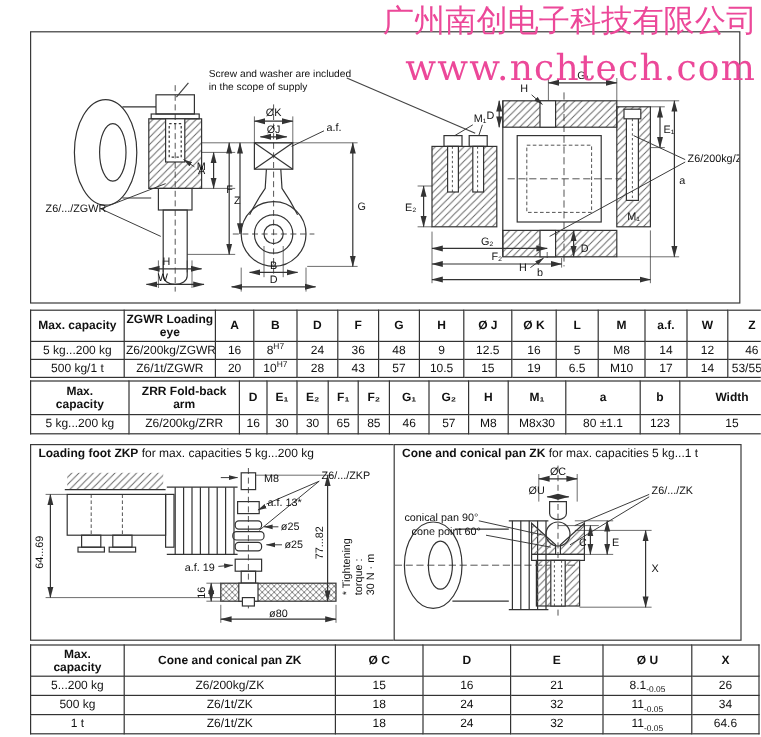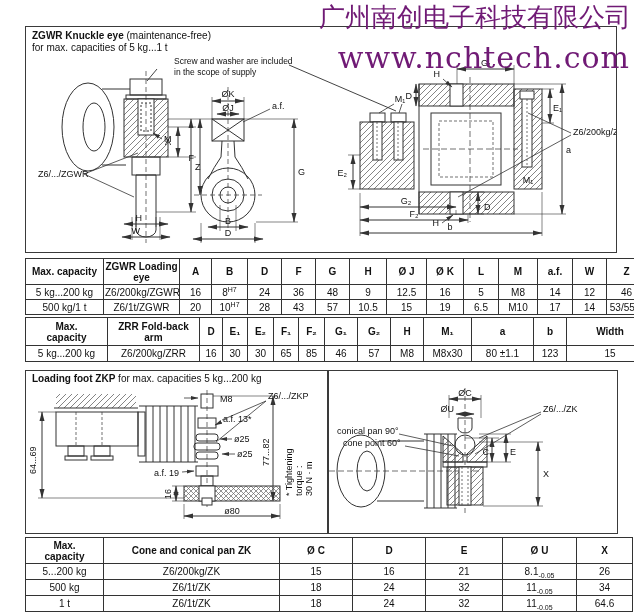--- a/index.html
+++ b/index.html
@@ -1,24 +1,24 @@
 <!DOCTYPE html>
 <html><head>
 <meta charset="utf-8">
 <style>
   html,body{margin:0;padding:0;background:#fff;}
   body{width:634px;height:614px;position:relative;overflow:hidden;
        font-family:"Liberation Sans","DejaVu Sans",sans-serif;color:#111;}
   .wm{position:absolute;z-index:9;pointer-events:none;white-space:nowrap;
-      font-family:"DejaVu Serif","Liberation Serif",serif;color:#701a75;}
+      font-family:"DejaVu Serif","Liberation Serif",serif;color:#ec4899;}
   .wm-company{top:0px;right:3px;font-size:26px;}
   .wm-site{top:40px;right:4px;font-size:30px;letter-spacing:1px;}
   .panel{position:absolute;border:1px solid #3a3a3a;background:#fff;}
   #panel-top{left:25px;top:26px;width:590px;height:225px;}
-  #panel-bl{left:25px;top:370px;width:301px;height:162px;}
+  #panel-bl{left:25px;top:370px;width:301px;height:162px;padding-left:16px;}
   #panel-br{left:328px;top:370px;width:288px;height:162px;}
   .ptitle{position:absolute;font-size:10px;line-height:12px;z-index:3;}
   .ptitle .b{font-weight:bold;}
   .note{position:absolute;font-size:8.5px;line-height:10.5px;z-index:3;}
   svg{position:absolute;left:0;top:0;}
   svg text{font-size:9px;fill:#111;stroke:none;font-family:"Liberation Sans","DejaVu Sans",sans-serif;}
   table{position:absolute;border-collapse:collapse;table-layout:fixed;background:#fff;
         font-size:10px;color:#111;}
   th,td{border:1px solid #333;text-align:center;vertical-align:middle;padding:0 1px;overflow:hidden;}
   th{font-weight:bold;white-space:pre-line;line-height:11px;margin-left:32px;}
@@ -47,24 +47,20 @@
   #t3 th:nth-child(4){width:70px}#t3 th:nth-child(5){width:74px}#t3 th:nth-child(6){width:71px}
   #t3 th:nth-child(7){width:53px}
 </style>
 </head>
 <body>
 
 <div class="wm wm-company">广州南创电子科技有限公司</div>
 <div class="wm wm-site">www.nchtech.com</div>
 
 <div class="panel" id="panel-top">
-  <div class="ptitle" style="left:6px;top:3px;">
-    <div><span class="b">ZGWR Knuckle eye</span><span> (maintenance-free)</span></div>
-    <div>for max. capacities of 5 kg...1 t</div>
-  </div>
   <div class="note" style="left:148px;top:29px;">
     <div>Screw and washer are included</div>
     <div>in the scope of supply</div>
   </div>
 
   <svg width="590" height="225" viewBox="0 0 590 225">
     <defs>
       <pattern id="h1" width="6" height="6" patternUnits="userSpaceOnUse">
         <path d="M-1,7 L7,-1 M-1,1 L1,-1 M5,7 L7,5" stroke="#666" stroke-width="0.8" fill="none"></path>
       </pattern>
@@ -403,20 +399,23 @@
     <text x="206" y="128" text-anchor="middle">ø80</text>
     <text transform="translate(10,88) rotate(-90)">64...69</text>
     <text transform="translate(243,80) rotate(-90)">77...82</text>
     <text transform="translate(266,110) rotate(-90)" font-size="8">* Tightening</text>
     <text transform="translate(276,110) rotate(-90)" font-size="8">torque :</text>
     <text transform="translate(286,110) rotate(-90)" font-size="8">30 N · m</text>
   </svg>
 </div>
 
 <div class="panel" id="panel-br">
+  <div class="ptitle" style="left:6px;top:2px;">
+    <span class="b">Cone and conical pan ZK</span><span> for max. capacities 5 kg...1 t</span>
+  </div>
   <svg width="286" height="146" viewBox="0 0 286 146" style="top:15px;">
     <g stroke="#333" stroke-width="1" fill="none">
 
       <ellipse cx="32" cy="85" rx="24" ry="36"></ellipse>
       <ellipse cx="38" cy="85" rx="10" ry="20"></ellipse>
       <line x1="50" y1="55" x2="95" y2="55"></line>
         <line x1="48" y1="115" x2="95" y2="115"></line>
       <line x1="0" y1="85" x2="150" y2="85" stroke-dasharray="6 3" stroke-width="0.7"></line>
       <line x1="98" y1="48" x2="98" y2="122"></line>
         <line x1="105" y1="48" x2="105" y2="122"></line>

